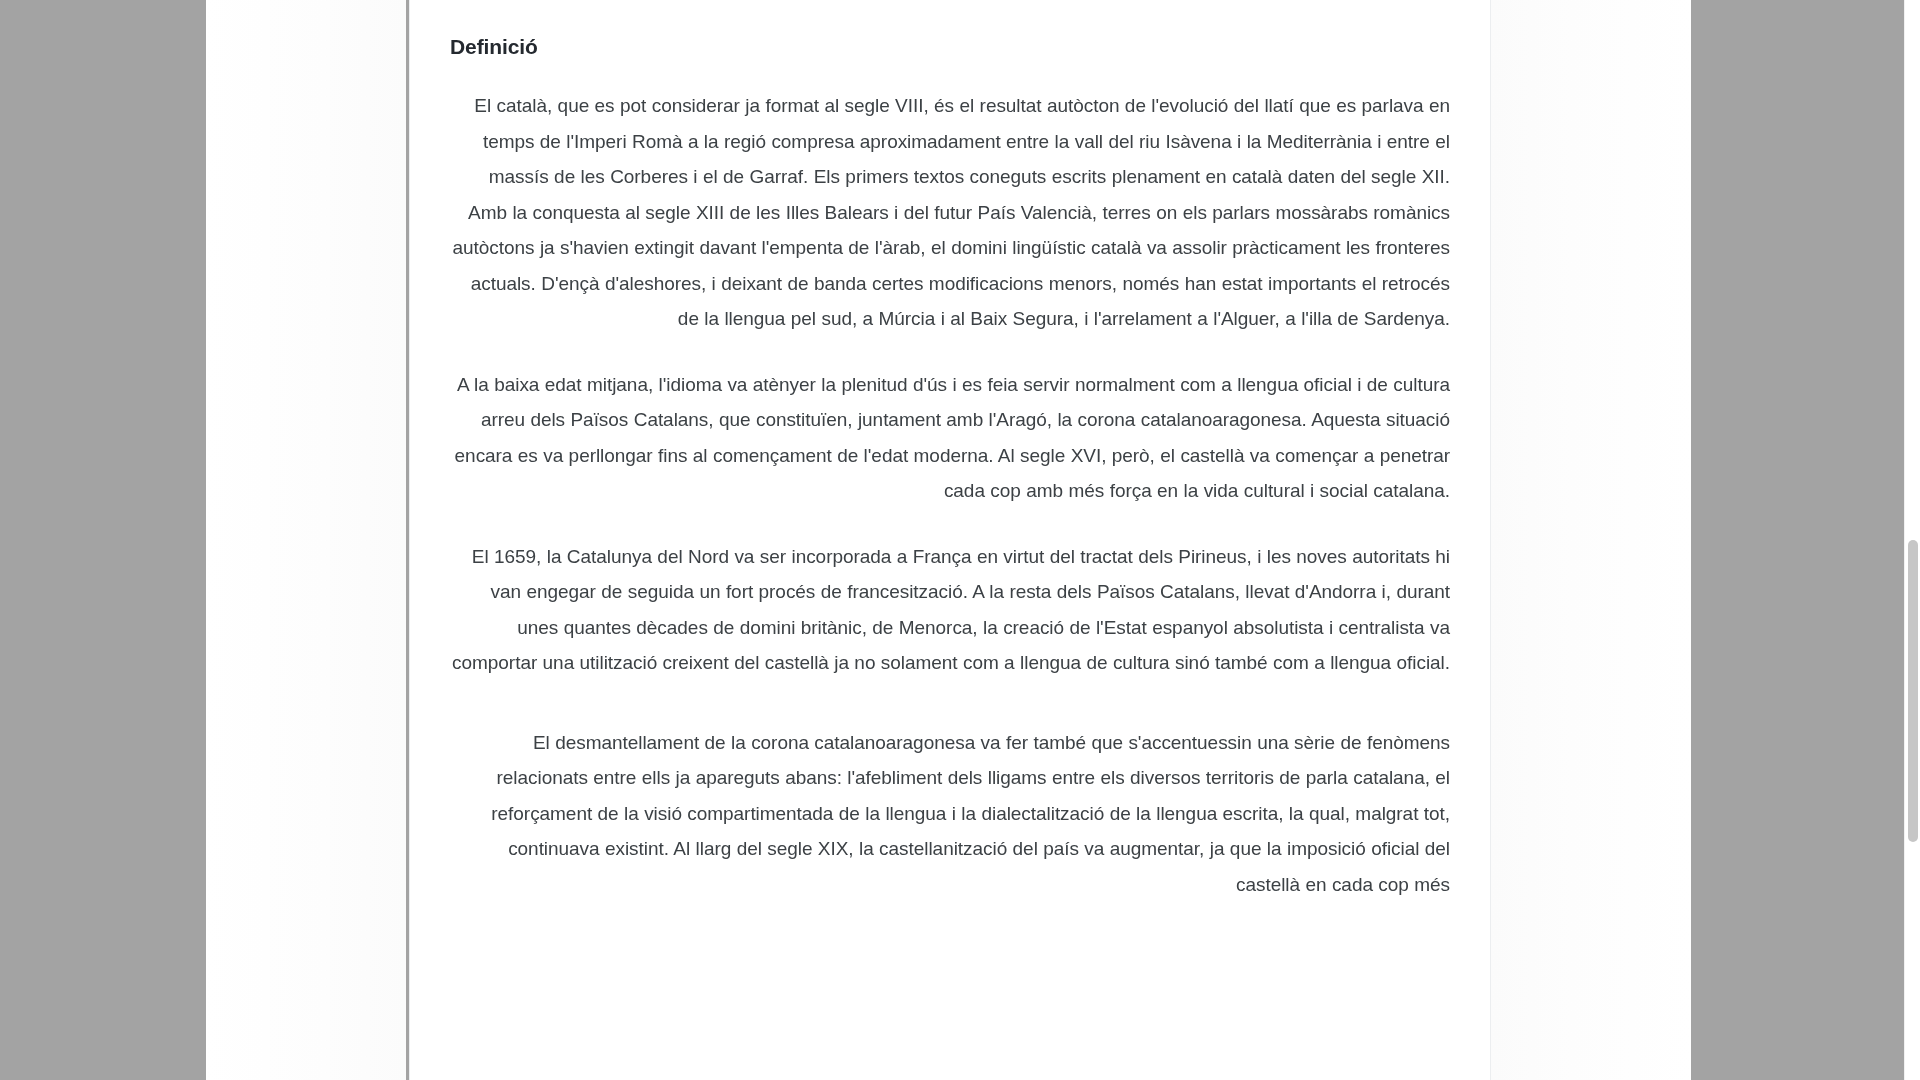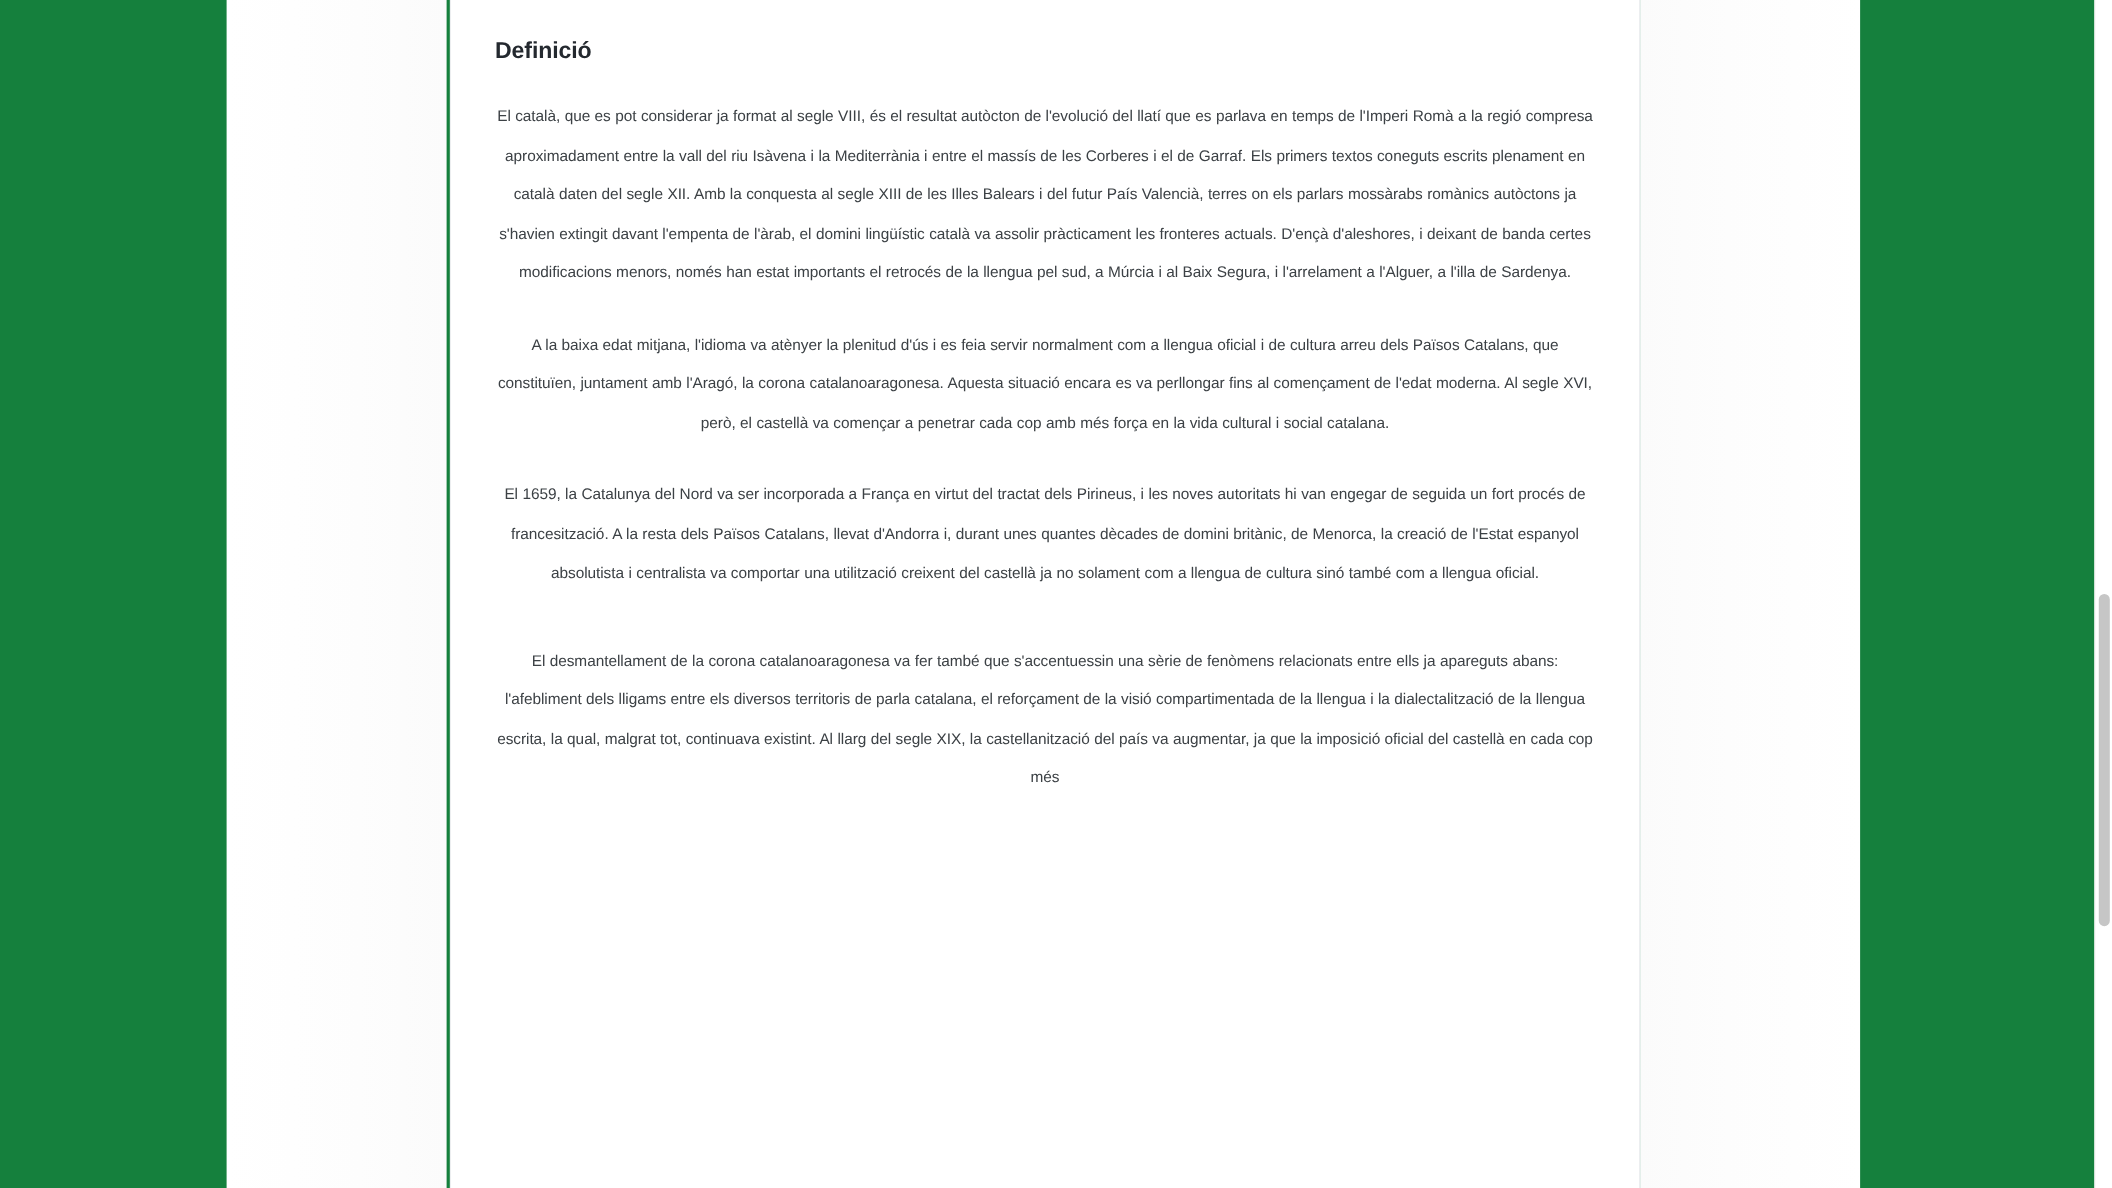--- a/index.html
+++ b/index.html
@@ -14,21 +14,21 @@
   body {
     font-family: "Liberation Sans", sans-serif;
     -webkit-font-smoothing: antialiased;
   }
 
   
   #viewport {
     position: relative;
     width: 1920px;
     height: 1080px;
-    background: #15803d;
+    background: #a3a3a3;
     overflow: hidden;
   }
 
   
   #content-card {
     position: absolute;
     left: 410px;
     top: 0px;
     width: 1080px;
     min-height: 1080px;
@@ -70,25 +70,25 @@
     margin: 0 0 28px 0;
     font-size: 21px;
     line-height: 26px;
     font-weight: bold;
     color: #24292f;
     letter-spacing: -0.1px;
   }
 
   p.para {
     margin: 0 0 30px 0;
-    font-size: 14px;
+    font-size: 19px;
     line-height: 35.5px;
     color: #3c4145;
     letter-spacing: -0.05px;
-    text-align: center;
+    text-align: right;
     word-spacing: 0.2px;
   }
   p.para:last-child { margin-bottom: 0; margin-top: 44px; }
 
   
   #scrollbar-track {
     position: absolute;
     top: 0;
     right: 0;
     width: 16px;

